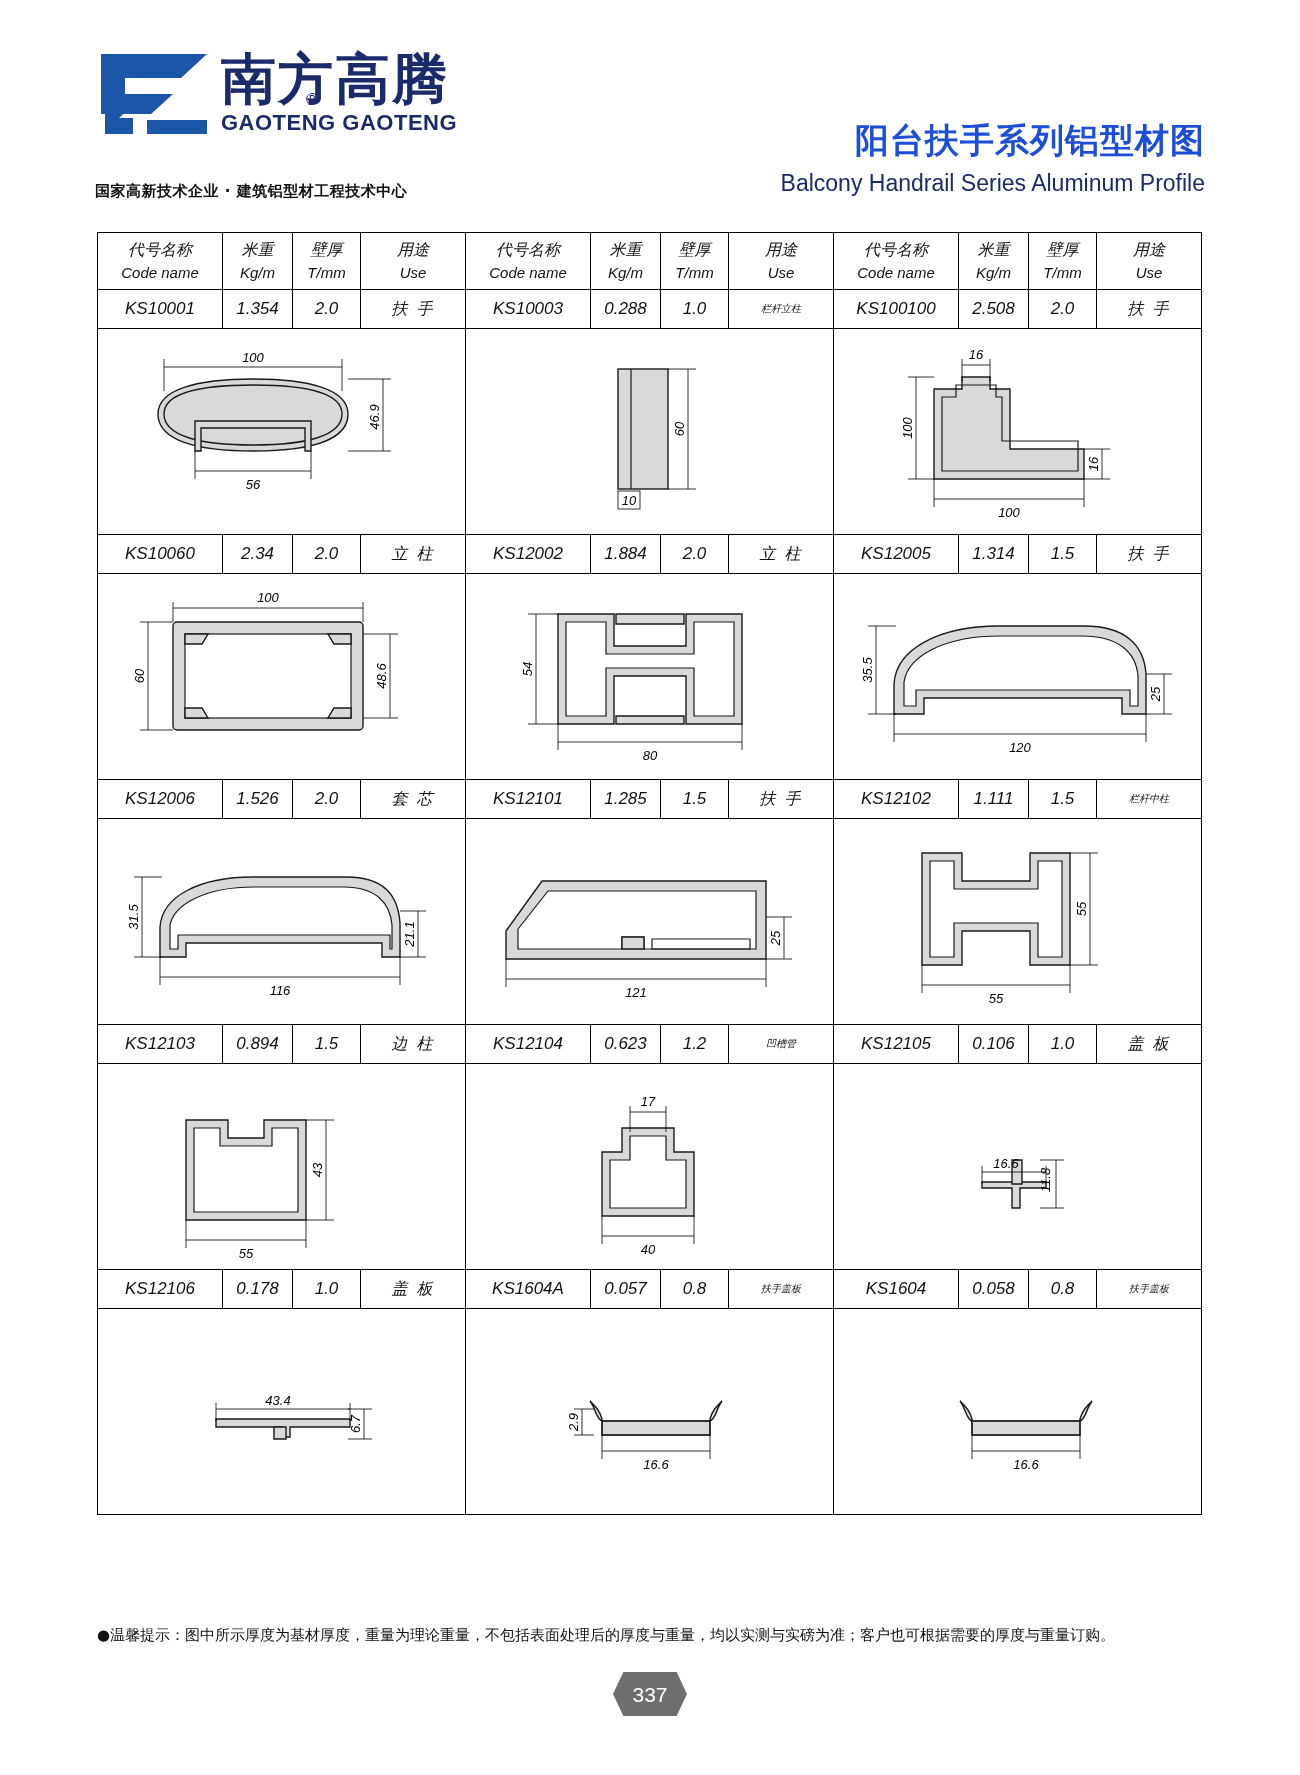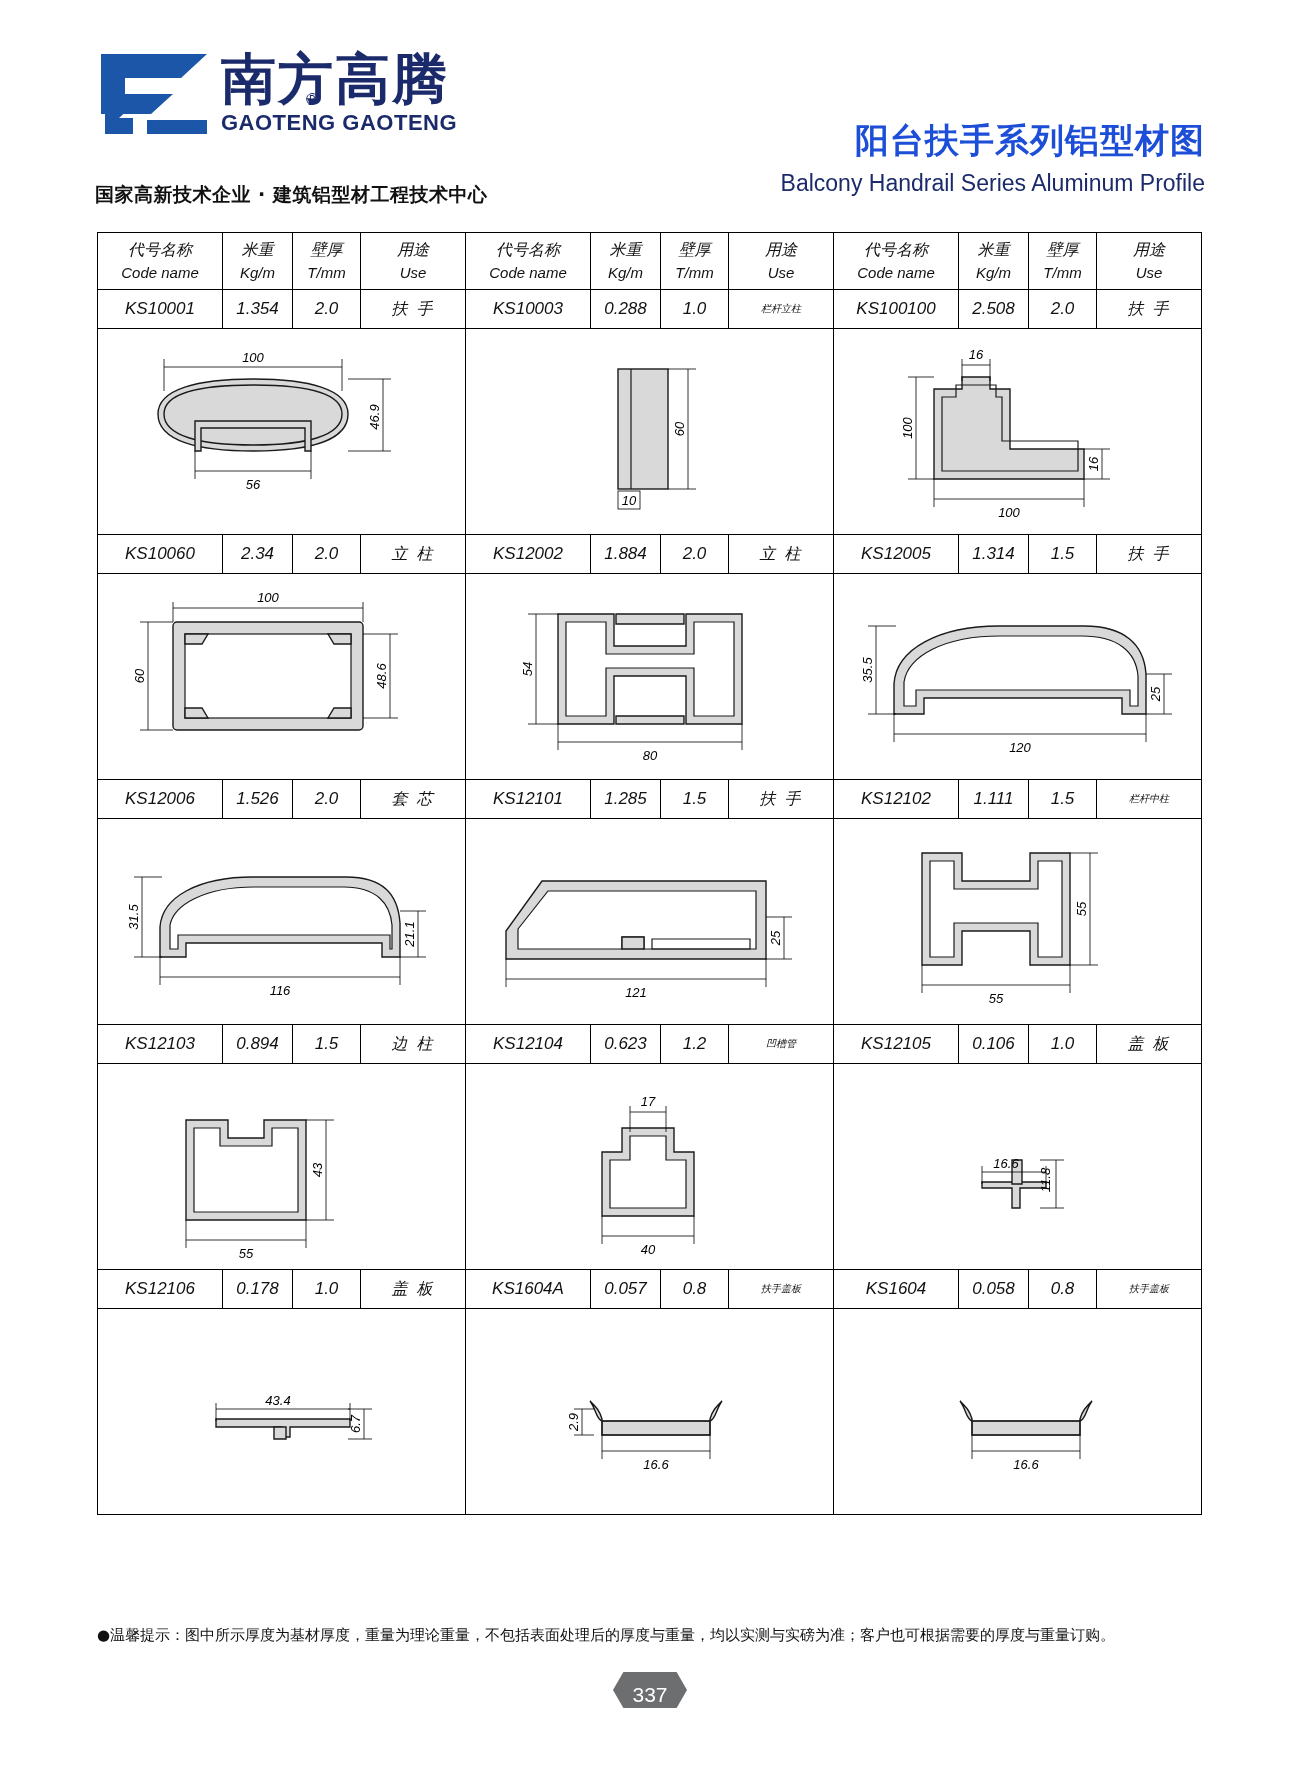--- a/index.html
+++ b/index.html
@@ -66,21 +66,21 @@
     left: 85px;
     top: 42px;
     font-size: 17px;
     color: #1b2a6b;
   }
   .tagline {
     position: absolute;
     left: 95px;
     top: 182px;
     font-family: "DejaVu Sans", sans-serif;
-    font-size: 19px;
+    font-size: 15px;
     font-weight: bold;
     color: #111;
     letter-spacing: 0.5px;
     white-space: nowrap;
   }
   .title-cn {
     position: absolute;
     right: 95px;
     top: 118px;
     font-family: "DejaVu Sans", sans-serif;
@@ -162,21 +162,21 @@
     position: absolute;
     left: 0;
     top: 1672px;
     width: 1300px;
     text-align: center;
   }
   .page-num {
     display: inline-block;
     position: relative;
     width: 74px;
-    height: 36px;
+    height: 44px;
     line-height: 46px;
     color: #fff;
     font-family: "Liberation Sans", sans-serif;
     font-size: 21px;
   }
   .page-num .shape {
     position: absolute;
     inset: 0;
     background: #6d6e70;
     clip-path: polygon(14% 0, 86% 0, 100% 50%, 86% 100%, 14% 100%, 0 50%);

